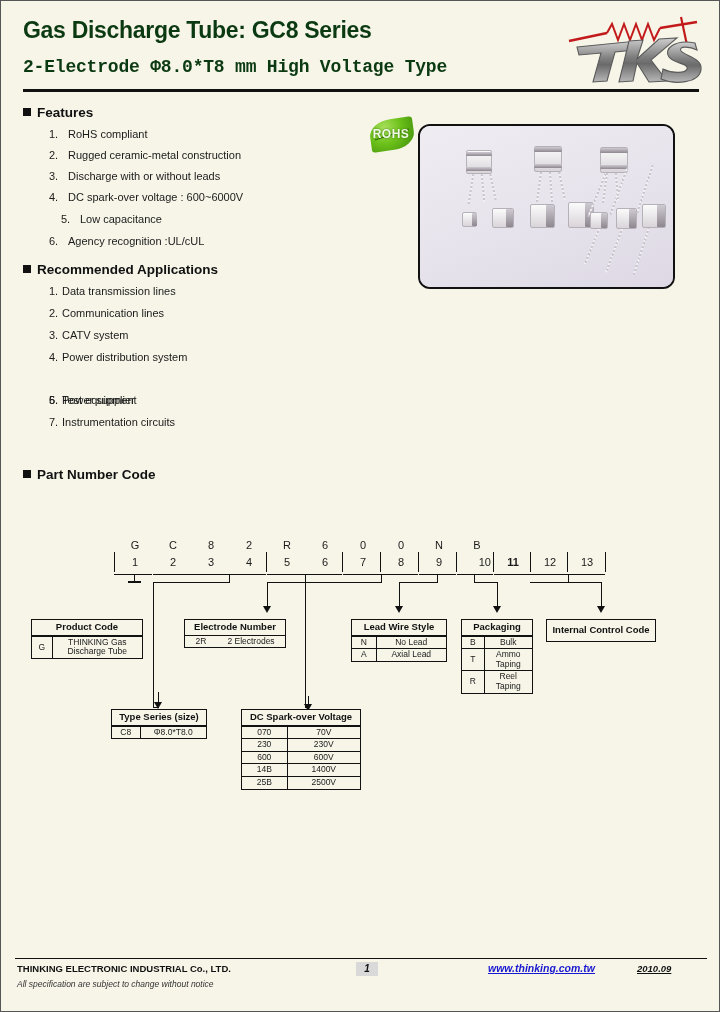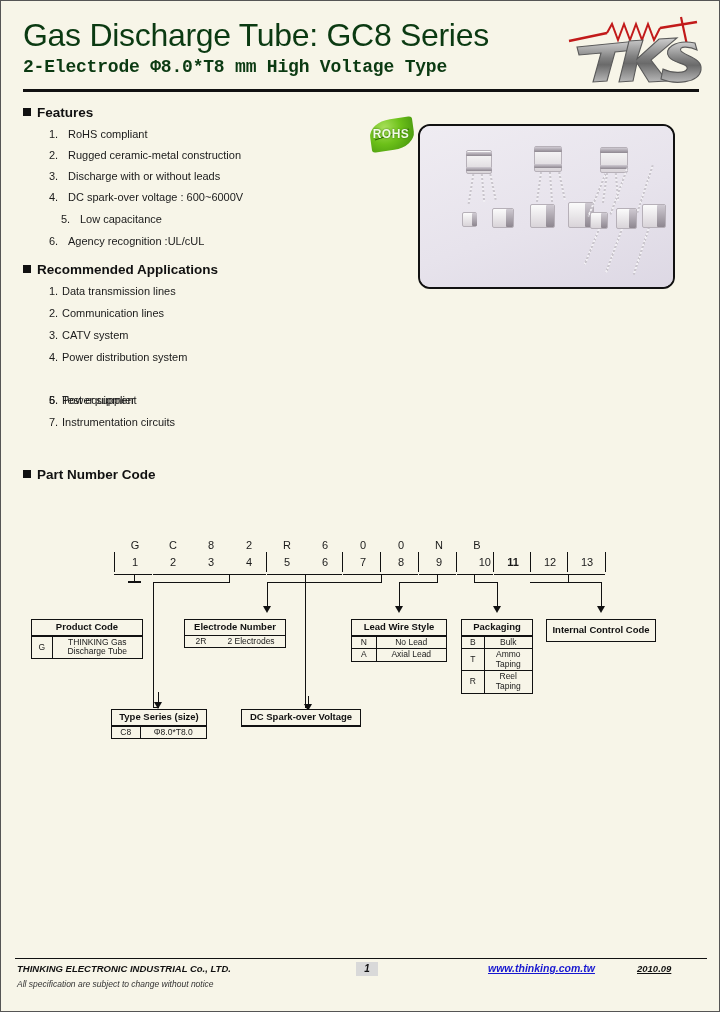--- a/index.html
+++ b/index.html
@@ -22,21 +22,21 @@
     border: 1px solid #555;
     overflow: hidden;
   }
 
   
   #header {
     position: absolute; left: 0; top: 0; width: 720px; height: 92px;
   }
   #title-main {
     position: absolute; left: 22px; top: 16px;
-    font-size: 32px; font-weight: normal; letter-spacing: -0.3px;
+    font-size: 23px; font-weight: bold; letter-spacing: -0.3px;
     color: #0b3a12;
     white-space: nowrap;
   }
   #title-sub {
     position: absolute; left: 22px; top: 56px;
     font-size: 18px; font-weight: bold; letter-spacing: -0.2px;
     color: #0b3a12;
     white-space: nowrap;
     font-family: Liberation Mono, monospace;
   }
@@ -181,21 +181,21 @@
   .btab tr:last-child td { border-bottom: none; }
 
   
   #footer-rule {
     position: absolute; left: 14px; top: 957px;
     width: 692px; height: 1px; background: #111;
   }
   #footer { position: absolute; left: 0; top: 960px; width: 720px; }
   #f-company {
     position: absolute; left: 16px; top: 2px;
-    font-size: 9.5px; font-style: italic; font-weight: bold; color: #111;
+    font-size: 9.5px; font-weight: bold; color: #111;
     white-space: nowrap;
   }
   #f-notice {
     position: absolute; left: 16px; top: 18px;
     font-size: 8.5px; font-style: italic; color: #333;
     white-space: nowrap;
   }
   #f-page {
     position: absolute; left: 355px; top: 1px;
     width: 22px; height: 14px;
@@ -538,20 +538,44 @@
             <tr>
           <td style="width:28px;margin-top:20px;">C8</td>
           <td>Φ8.0*T8.0</td>
         </tr>
       </tbody>
         </table>
     </div>
 
     <div class="box" style="left:240px; top:253px; width:120px;">
       <div class="box-title">DC Spark-over Voltage</div>
+      <table class="btab">
+        <tbody>
+            <tr>
+          <td style="width:45px; border-bottom:none;">070</td>
+          <td style="border-bottom:none;">70V</td>
+        </tr>
+        <tr>
+          <td style="width:45px;">230</td>
+          <td>230V</td>
+        </tr>
+        <tr>
+          <td style="width:45px; border-bottom:none;">600</td>
+          <td style="border-bottom:none;">600V</td>
+        </tr>
+        <tr>
+          <td style="width:45px;">14B</td>
+          <td>1400V</td>
+        </tr>
+        <tr>
+          <td style="width:45px;">25B</td>
+          <td>2500V</td>
+        </tr>
+      </tbody>
+        </table>
     </div>
 
   </div>
 
   <div id="footer-rule"></div>
   <div id="footer">
     <div id="f-company">THINKING ELECTRONIC INDUSTRIAL Co., LTD.</div>
     <div id="f-notice">All specification are subject to change without notice</div>
     <div id="f-page">1</div>
     <a id="f-url" href="#">www.thinking.com.tw</a>

